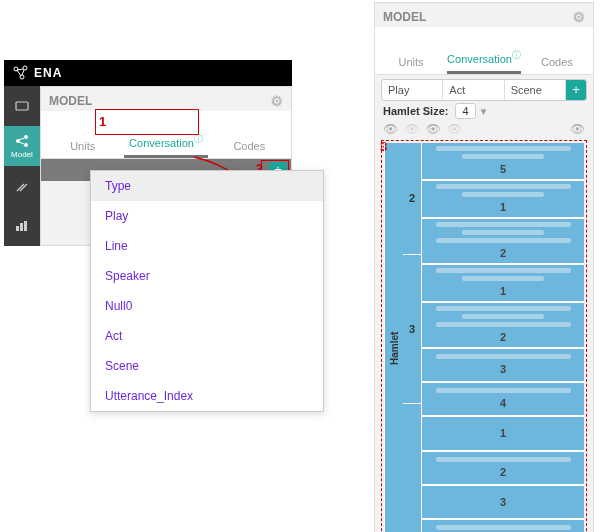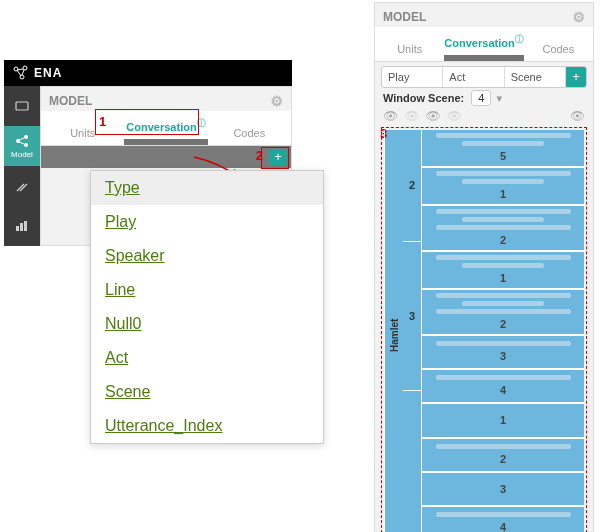--- a/index.html
+++ b/index.html
@@ -89,22 +89,23 @@
   .tab {
     flex: 1;
     text-align: center;
     padding: 6px 0;
     font-size: 11px;
     color: #999;
     cursor: pointer;
   }
   .tab.active {
     color: #1aa89d;
-    border-bottom: 6px solid #737373;
-    font-weight: 700;
+    border-bottom: 3px solid #737373;
+    font-weight: 400;
+    margin-top: 16px;
   }
   .tab-q {
     font-size: 9px;
     vertical-align: super;
     opacity: .6;
   }
   .gray-bar {
     background: #7a7a7a;
     height: 22px;
     position: relative;
@@ -141,24 +142,23 @@
     left: 90px;
     top: 170px;
     width: 232px;
     background: #fff;
     border: 1px solid #ccc;
     box-shadow: 0 2px 8px rgba(0,0,0,.15);
     z-index: 20;
   }
   .dropdown .dd-item {
     padding: 8px 14px;
-    font-size: 16px;
-    color: #4d7c0f;
+    font-size: 12px;
+    color: #6d28d9;
     cursor: pointer;
-    text-decoration: underline;
   }
   .dropdown .dd-item:first-child {
     background: #eee;
   }
   
   .right-region {
     position: absolute;
     left: 374px;
     top: 2px;
     width: 220px;
@@ -367,22 +367,22 @@
       <marker id="ah" markerWidth="6" markerHeight="6" refX="5" refY="3" orient="auto">
         <path d="M0,0 L6,3 L0,6 Z" fill="#c00"></path>
       </marker>
     </defs>
   <path d="M4,2 Q30,8 48,22" stroke="#c00" stroke-width="1.5" fill="none" marker-end="url(#ah)"></path>
 </svg>
 
 <div class="dropdown" id="dropdown">
     <div class="dd-item">Type</div>
     <div class="dd-item">Play</div>
+    <div class="dd-item">Line</div>
     <div class="dd-item">Speaker</div>
-    <div class="dd-item">Line</div>
     <div class="dd-item">Null0</div>
     <div class="dd-item">Act</div>
     <div class="dd-item">Scene</div>
     <div class="dd-item">Utterance_Index</div>
   </div>
 
 <div class="right-region">
   <div class="right-panel">
     <div class="model-title-row">
       <span>MODEL</span>
@@ -394,21 +394,21 @@
       <div class="tab">Codes</div>
     </div>
     <div class="select-row">
       <div class="select-cell">Play</div>
       <div class="select-cell">Act</div>
       <div class="select-cell">Scene</div>
       <div class="select-plus">+</div>
     </div>
     <div class="settings-row">
       <span>
-        <span class="bold">Window Scene:</span>
+        <span class="bold">Hamlet Size:</span>
         <span class="ws-pill">4</span>
         <span style="color:#999;margin-left:2px;">▾</span>
       </span>
     </div>
     <div class="eye-row">
       <span class="left-eyes">
         <span>👁</span>
         <span style="opacity:.4;">👁</span>
         <span>👁</span>
         <span style="opacity:.4;">👁</span>

